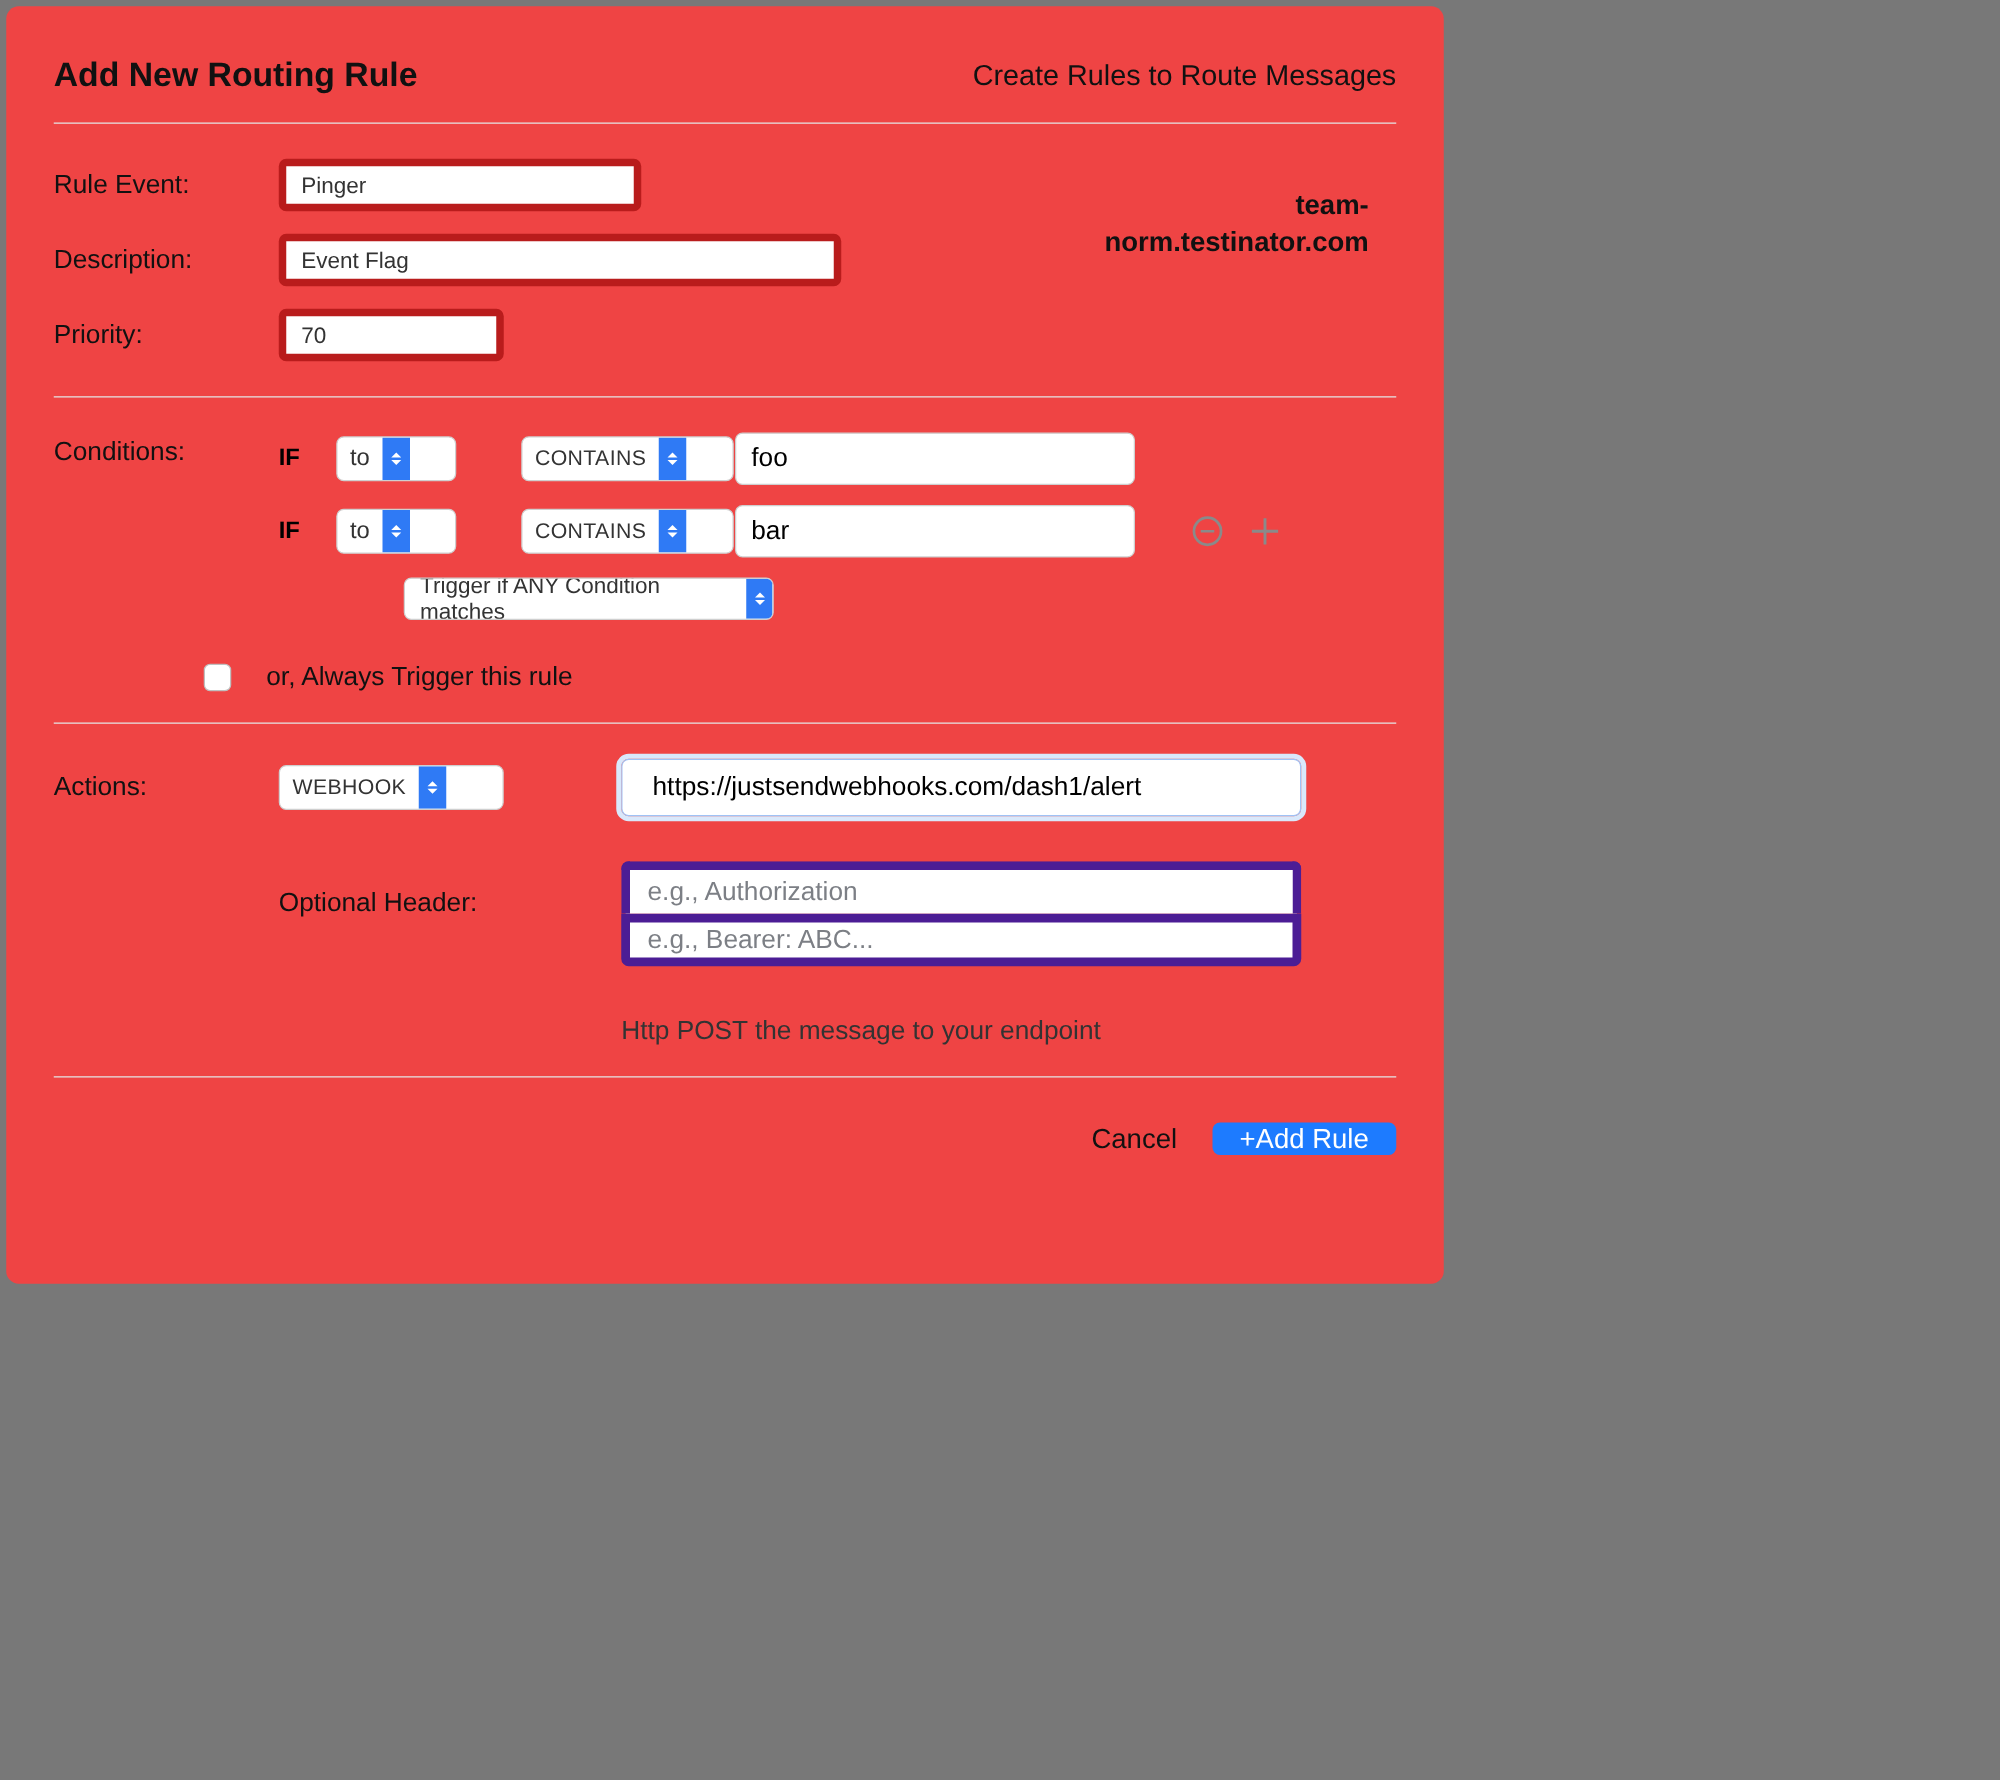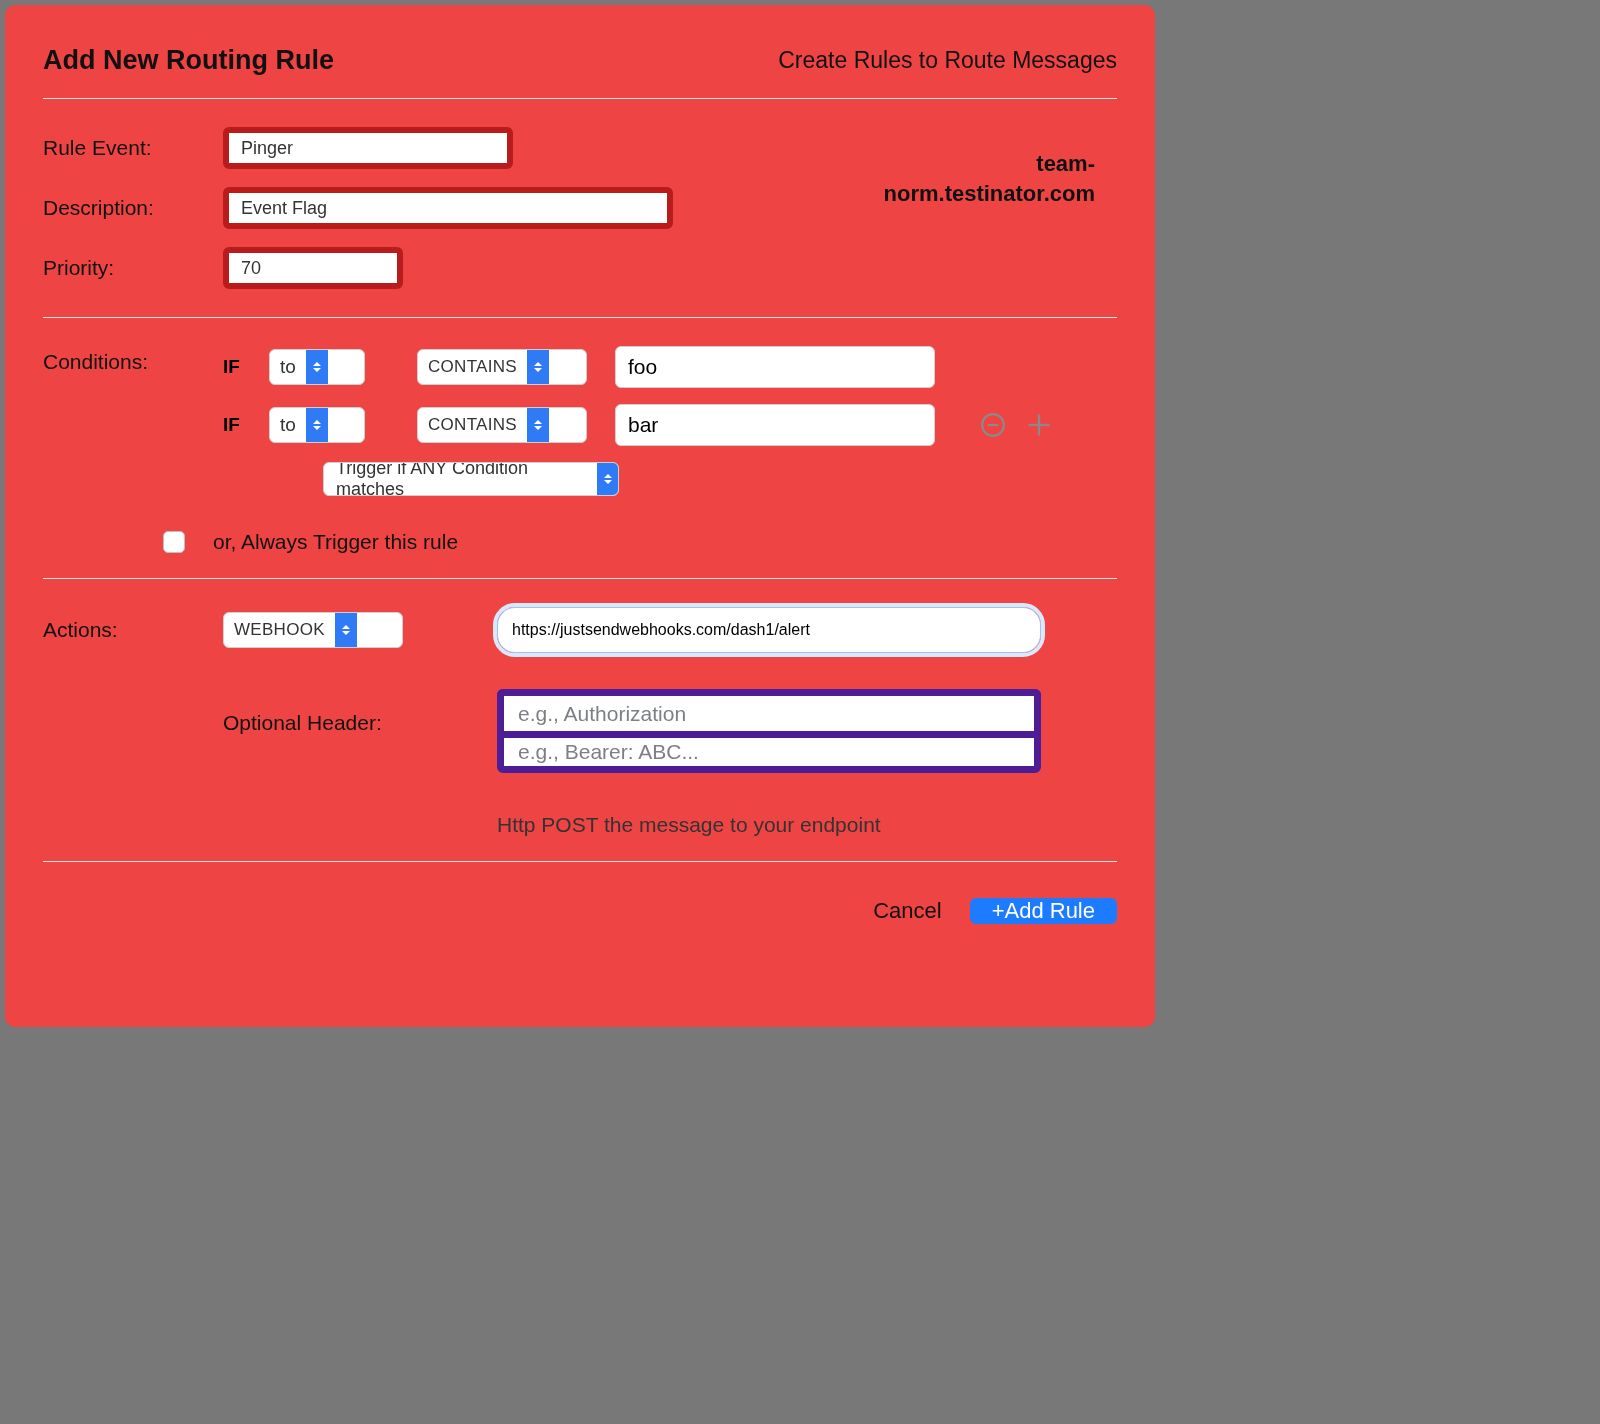--- a/index.html
+++ b/index.html
@@ -117,21 +117,21 @@
     .select .select-caret::after {
       content: "";
       width: 0; height: 0;
       border-left: 4px solid transparent;
       border-right: 4px solid transparent;
     }
     .select .select-caret::before { border-bottom: 4px solid #fff; }
     .select .select-caret::after  { border-top: 4px solid #fff; }
 
     .field-select { width: 96px; margin-right: 52px; }
-    .op-select    { width: 170px; margin-right: 28px; }
+    .op-select    { width: 170px; margin-right: 1px; }
     .op-select .select-text { font-size: 17px; letter-spacing: 0.3px; }
     .cond-value   { width: 320px; font-size: 21px; padding:8px 12px; border:1px solid #cfcfcf; border-radius:6px; height:42px; }
 
     .cond-controls {
       display: inline-flex;
       align-items: center;
       gap: 18px;
       margin-left: 44px;
     }
     .circle-btn {
@@ -171,24 +171,24 @@
       display: flex;
       align-items: center;
     }
     .action-select { width: 180px; height: 36px; }
     .action-select .select-text { font-size: 17px; letter-spacing: 0.3px; }
 
     .webhook-url {
       margin-left: 94px;
       width: 544px;
       height: 46px;
-      font-size: 16px;
-      padding: 8px 14px;
+      font-size: 21px;
+      padding: 8px 24px;
       border: 1px solid #9fc2f5;
-      border-radius: 18px;
+      border-radius: 6px;
       outline: 4px solid #d9e8fb;
     }
     .opt-header-row {
       display: flex;
       align-items: flex-start;
       margin-top: 36px;
     }
     .opt-header-label {
       width: 274px;
       font-size: 21px;

